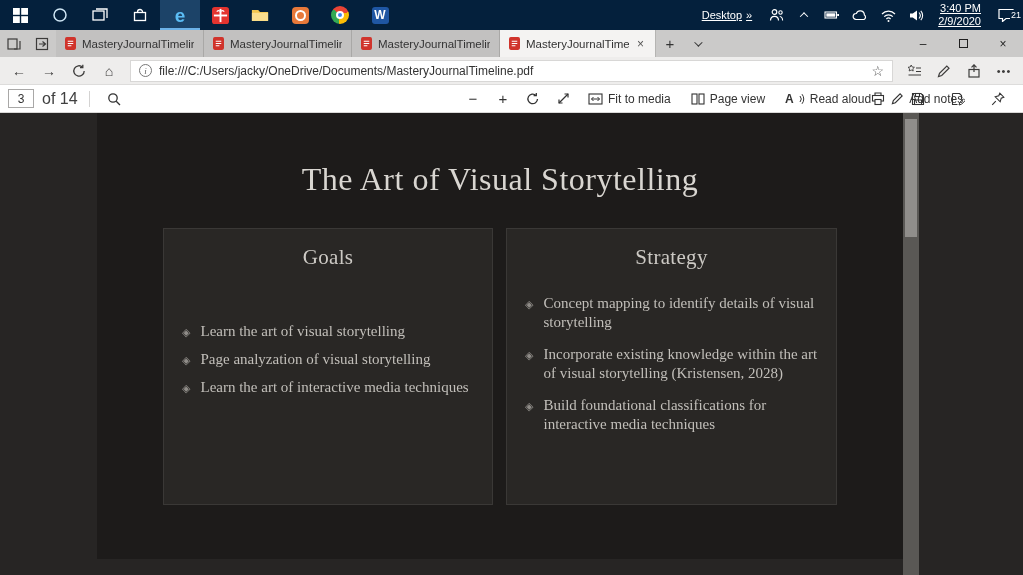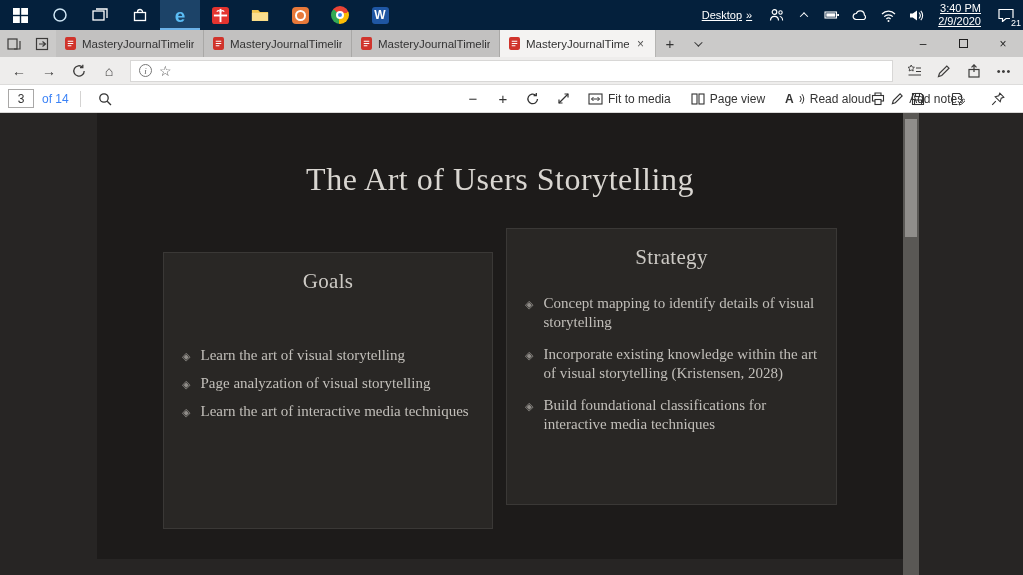--- a/index.html
+++ b/index.html
@@ -16,21 +16,21 @@
   .edge-e { color:#5bbdf5; font-size:19px; font-weight:bold; line-height:1; }
   .orange-app { width:17px; height:17px; border-radius:4px; background:#e8793a; display:inline-flex; align-items:center; justify-content:center; }
   .orange-app::after { content:""; width:7px; height:7px; border:2px solid #fff; border-radius:50%; }
   .chrome-ball { width:18px; height:18px; border-radius:50%; background:conic-gradient(from -50deg,#ea4335 0 120deg,#fbbc05 120deg 240deg,#34a853 240deg 360deg); display:inline-flex; align-items:center; justify-content:center; }
   .chrome-center { width:8px; height:8px; background:#4285f4; border:2px solid #fff; border-radius:50%; }
   .word-badge { width:17px; height:17px; border-radius:3px; background:#1f56a3; color:#fff; font-size:12px; font-weight:bold; display:inline-flex; align-items:center; justify-content:center; }
   .tb-right { margin-left:auto; display:flex; align-items:center;text-decoration:underline; }
   .tb-desktop { display:flex; align-items:center; gap:4px; color:#fff; font-size:11px; padding:0 10px; height:100%; }
   .tb-ic { width:28px; height:30px; display:flex; align-items:center; justify-content:center; color:#fff; position:relative; }
   .tb-clock { display:flex; flex-direction:column; align-items:flex-end; justify-content:center; color:#fff; font-size:11px; line-height:13px; padding:0 8px; height:100%; }
-  .ac-badge { position:absolute; right:1px; bottom:2px; background:#04203c; color:#fff; font-size:9px; line-height:10px; padding:0 1px; }
+  .ac-badge { position:absolute; right:1px; bottom:10px; background:#04203c; color:#fff; font-size:9px; line-height:10px; padding:0 1px; }
   .chev { display:inline-block; width:6px; height:6px; border-right:1.4px solid currentColor; border-bottom:1.4px solid currentColor; }
   .chev.up { transform:rotate(-135deg) translate(-1px,-1px); }
   .chev.down { transform:rotate(45deg) translateY(-2px); }
 
   
   .tabbar { position:absolute; top:30px; left:0; right:0; height:27px; background:#cbcac9; display:flex; align-items:stretch; }
   .aside-btn { width:28px; display:flex; align-items:center; justify-content:center; color:#3c3b3a; }
   .tab { width:148px; display:flex; align-items:center; gap:6px; padding:0 9px; border-right:1px solid #a9a8a6; background:#c2c1c0; font-size:11.5px; color:#333; }
   .tab-label { white-space:nowrap; overflow:hidden; text-overflow:clip; flex:1; }
   .tab.active { background:#f4f3f2; border-right:1px solid #b5b4b2; }
@@ -47,36 +47,36 @@
   .nav-btn { width:30px; height:100%; display:flex; align-items:center; justify-content:center; font-size:14px; color:#3d3c3b; }
   .url-box { flex:1; height:22px; background:#fff; border:1px solid #d8d7d6; display:flex; align-items:center; gap:7px; padding:0 8px; margin:0 6px; }
   .info-ic { width:13px; height:13px; border:1px solid #777; border-radius:50%; color:#666; font-size:9px; font-style:italic; font-family:"Liberation Serif","DejaVu Serif",serif; display:inline-flex; align-items:center; justify-content:center; flex-shrink:0; }
   .url-text { font-size:12px; color:#333; white-space:nowrap; overflow:hidden; flex:1; }
   .star-ic { color:#555; font-size:14px; }
 
   
   .pdfbar { position:absolute; top:85px; left:0; right:0; height:28px; background:#fff; border-bottom:1px solid #d9d8d7; display:flex; align-items:center; padding:0 8px; color:#333; }
   .pdf-left { display:flex; align-items:center; gap:8px; }
   .page-input { width:26px; height:19px; border:1px solid #a9a8a7; text-align:center; font-size:12px; color:#333; background:#fff; }
-  .of-label { font-size:12px; color:#3b82f6; }
+  .of-label { font-size:16px; color:#404040; }
   .vsep { width:1px; height:16px; background:#d4d3d2; margin:0 3px; }
   .pdf-center { position:absolute; left:460px; display:flex; align-items:center; gap:4px; }
   .pdf-glyph-btn { width:26px; font-size:15px; color:#333; }
   .pdf-ic-btn { width:26px; display:flex; align-items:center; justify-content:center; color:#333; }
   .pdf-label-btn { display:flex; align-items:center; gap:5px; font-size:12px; color:#333; padding:0 8px; height:24px; }
   .pdf-right { margin-left:auto; display:flex; align-items:center; gap:14px; padding-right:4px; }
   .ra { font-size:12px; font-weight:bold; }
 
   
   .content { position:absolute; top:113px; left:0; right:0; bottom:0; background:#272524; }
   .slide { position:absolute; left:97px; top:0; width:806px; height:446px; background:#1d1b1a; font-family:"Liberation Serif","DejaVu Serif",serif; }
   .slide-title { margin-top:48px; text-align:center; font-size:32px; font-weight:400; letter-spacing:.5px; color:#d9d6d1; }
   .cards { display:flex; gap:13px; margin:30px 66px 0 66px; }
   .card { background:#292725; border:1px solid #3a3836; height:277px; }
-  .card.goals { width:340px;margin-top:24px; }
+  .card.goals { width:340px; }
   .card.strategy { width:341px; }
   .card h2 { margin-top:16px; text-align:center; font-size:21px; font-weight:400; color:#ccc9c4; letter-spacing:.3px; }
   .card ul { list-style:none; }
   .goals .card-list { margin-top:52px; padding:0 12px 0 18px; }
   .strategy .card-list { margin-top:24px; padding:0 14px 0 18px; }
   .card li { display:flex; gap:10px; font-size:15px; color:#c2bfba; }
   .goals li { margin-bottom:9px; line-height:18px; }
   .strategy li { margin-bottom:13px; line-height:19px; }
   .bullet { color:#908d89; font-size:11px; line-height:inherit; flex-shrink:0; margin-top:1px; }
 
@@ -267,20 +267,21 @@
     <button class="nav-btn">
       <svg width="14" height="14" viewBox="0 0 14 14">
           <path d="M12.2 7A5.2 5.2 0 1 1 10.6 3.2" fill="none" stroke="#3d3c3b" stroke-width="1.3"></path>
           <path d="M10.8 0.8v2.8H8" fill="none" stroke="#3d3c3b" stroke-width="1.3"></path>
         </svg>
     </button>
     <button class="nav-btn">⌂</button>
 
     <div class="url-box">
       <span class="info-ic">i</span>
+      <span class="url-text">file:///C:/Users/jacky/OneDrive/Documents/MasteryJournalTimeline.pdf</span>
       <span class="star-ic">☆</span>
     </div>
 
     <button class="nav-btn">
       <svg width="15" height="14" viewBox="0 0 15 14">
           <path d="M4.2 1l1 2 2.2.3-1.6 1.5.4 2.2-2-1-2 1 .4-2.2L1 3.3 3.2 3z" fill="none" stroke="#3d3c3b" stroke-width="0.9"></path>
           <path d="M9 4h5M9 7.5h5M1.5 11h12.5" fill="none" stroke="#3d3c3b" stroke-width="1.2"></path>
         </svg>
     </button>
     <button class="nav-btn">
@@ -381,21 +382,21 @@
         <svg width="14" height="14" viewBox="0 0 14 14">
             <path d="M8.8 1.2l4 4-2.6 1-1 3.6-5-5 3.6-1z" fill="none" stroke="#333" stroke-width="1.1"></path>
             <path d="M4.8 9.2 1.2 12.8" stroke="#333" stroke-width="1.1"></path>
           </svg>
       </button>
     </div>
   </div>
 
   <div class="content">
     <div class="slide">
-      <h1 class="slide-title">The Art of Users Storytelling</h1>
+      <h1 class="slide-title">The Art of Visual Storytelling</h1>
       <div class="cards">
 
         <div class="card goals">
           <h2>Goals</h2>
           <ul class="card-list">
             <li>
               <span class="bullet">◈</span>
               <span>Learn the art of visual storytelling</span>
             </li>
             <li>

